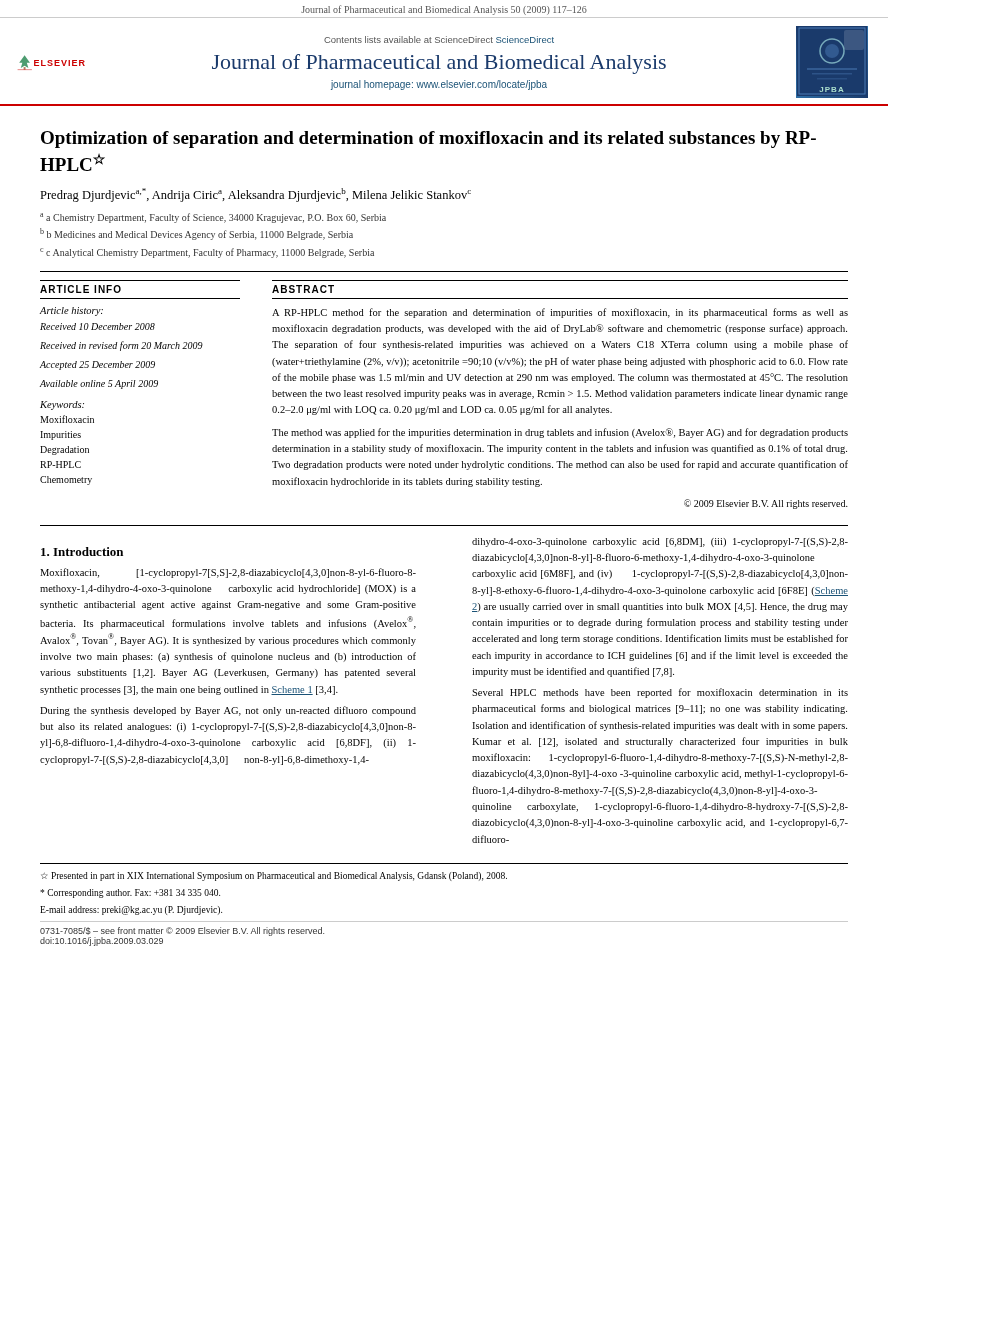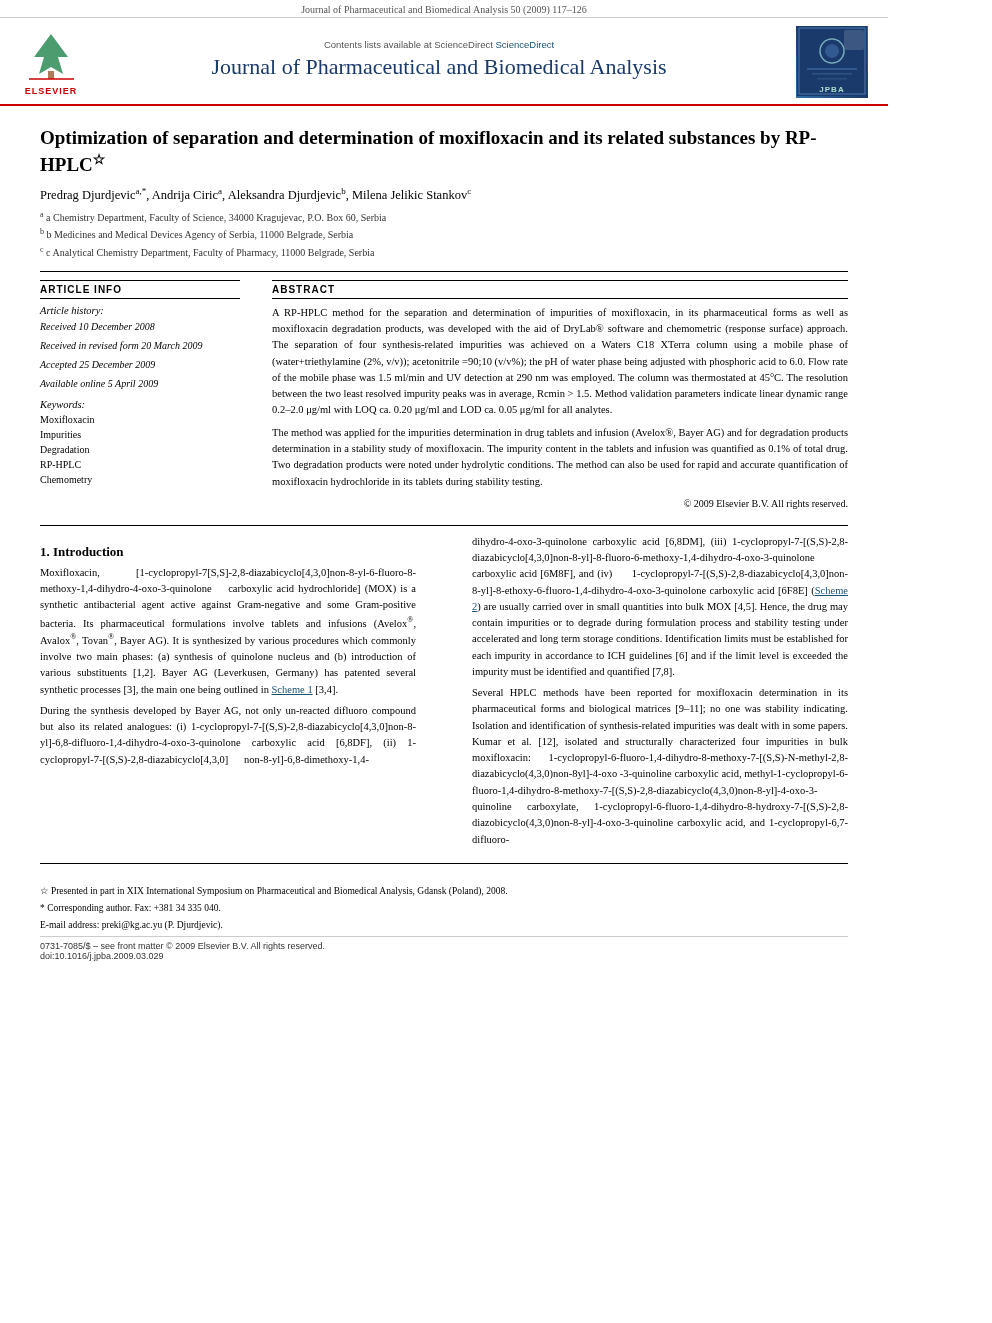--- a/index.html
+++ b/index.html
@@ -33,21 +33,21 @@
       padding: 8px 16px 6px 16px;
       border-bottom: 2px solid #c00;
       position: relative;
     }
     .elsevier-logo {
       width: 70px;
       flex-shrink: 0;
     }
     .elsevier-logo-inner {
       display: flex;
-      flex-direction: column;
+      flex-direction: row;
       align-items: center;
     }
     .elsevier-tree {
       width: 55px;
       height: 55px;
     }
     .elsevier-label {
       font-size: 9px;
       color: #c00;
       font-family: Arial, sans-serif;
@@ -272,21 +272,21 @@
     .body-text sup {
       font-size: 8px;
     }
     .scheme-link {
       color: #1a5276;
       text-decoration: underline;
     }
     .footnote-section {
       border-top: 1px solid #000;
       margin-top: 10px;
-      padding-top: 20px;
+      padding-top: 5px;
     }
     .footnote-text {
       font-size: 9.5px;
       line-height: 1.5;
       color: #000;
       font-family: 'Times New Roman', Times, serif;
       margin-bottom: 3px;
     }
     .footer-bar {
       margin-top: 0;
@@ -324,20 +324,24 @@
         <div class="elsevier-label">ELSEVIER</div>
       </div>
     </div>
 
     <div class="header-center">
       <div class="contents-line">
         <span>Contents lists available at ScienceDirect</span>
         <span style="color:#1a5276;"> ScienceDirect</span>
       </div>
       <div class="journal-title">Journal of Pharmaceutical and Biomedical Analysis</div>
+      <div class="journal-homepage">
+        <span>journal homepage:</span>
+        <span style="color:#1a5276;">www.elsevier.com/locate/jpba</span>
+      </div>
     </div>
 
     <div class="journal-logo-right">
       <div class="jpba-logo-box">
         <svg width="70" height="70" viewBox="0 0 70 70">
           <rect width="70" height="70" fill="#1a3a6b"></rect>
           <rect x="2" y="2" width="66" height="66" fill="none" stroke="#4a7ab5" stroke-width="1"></rect>
 
           <circle cx="35" cy="25" r="12" fill="none" stroke="#7ab" stroke-width="1.5"></circle>
           <circle cx="35" cy="25" r="7" fill="#4a7ab5" opacity="0.5"></circle>

